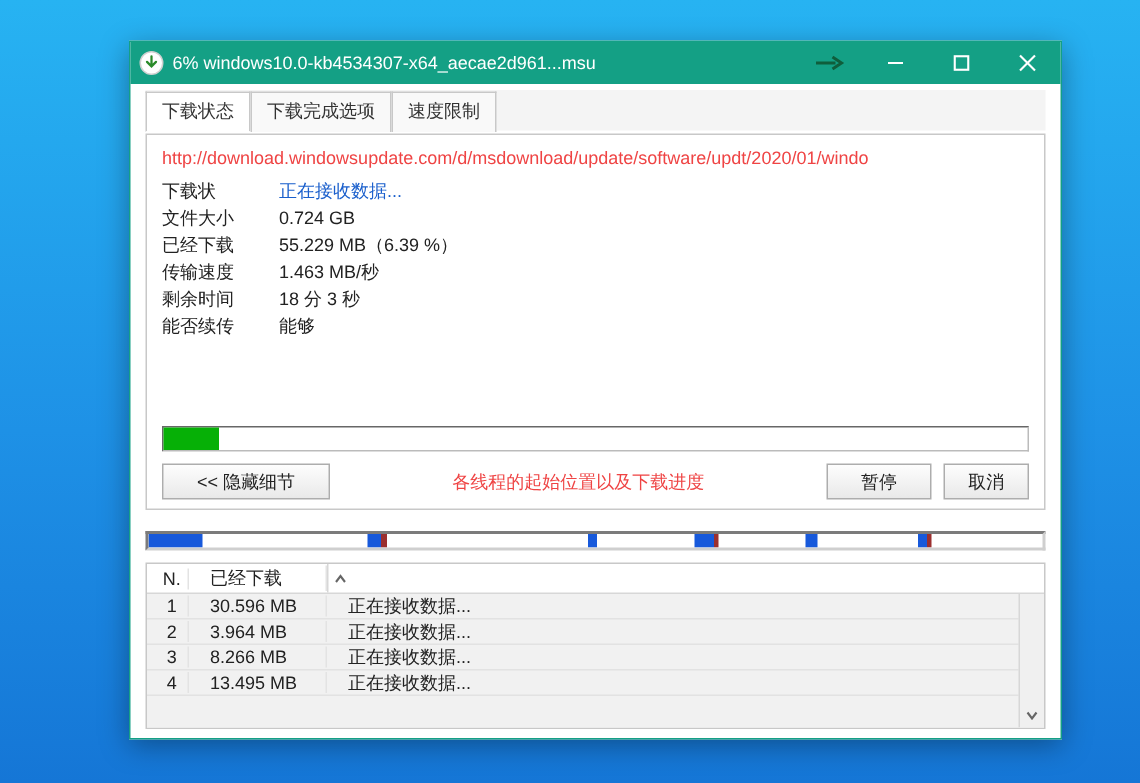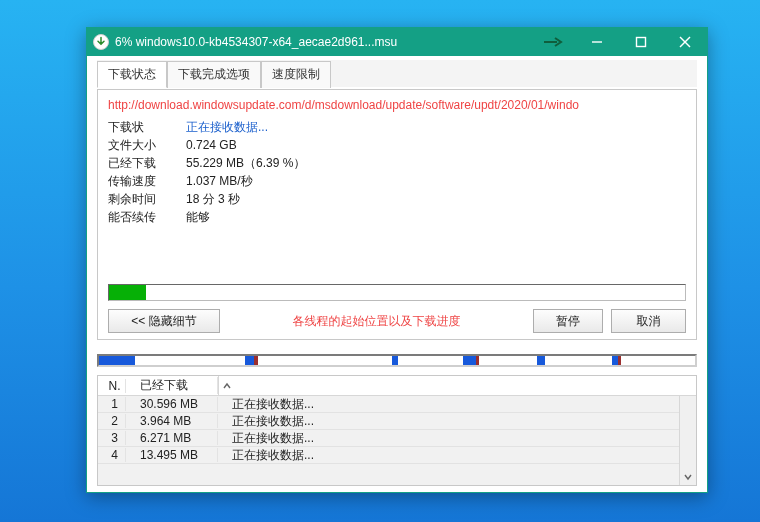--- a/index.html
+++ b/index.html
@@ -92,21 +92,21 @@
   .winbtn {
     border: 1px solid #adadad;
     background: linear-gradient(#fdfdfd,#e9e9e9);
     height: 24px;
     display: flex; align-items: center; justify-content: center;
     padding: 0 6px;
     color: #222;
   }
   .btn-hide { width: 112px; }
   .btn-pause { width: 70px; }
-  .btn-cancel { width: 75px; }
+  .btn-cancel { width: 57px; }
   .row-buttons .mid { flex: 1; text-align: center; color: #ef4444; }
 
   .segmap {
     height: 13px;
     border: 2px inset #cfcfcf;
     margin-top: 12px;
     background: #ffffff;
     position: relative;
     overflow: hidden;
   }
@@ -209,21 +209,21 @@
       <div class="kv">
           <div class="k">文件大小</div>
           <div class="v">0.724  GB</div>
         </div>
       <div class="kv">
           <div class="k">已经下载</div>
           <div class="v">55.229  MB（6.39 %）</div>
         </div>
       <div class="kv">
           <div class="k">传输速度</div>
-          <div class="v">1.037  MB/秒</div>
+          <div class="v">1.463  MB/秒</div>
         </div>
       <div class="kv">
           <div class="k">剩余时间</div>
           <div class="v">18 分 3 秒</div>
         </div>
       <div class="kv">
           <div class="k">能否续传</div>
           <div class="v">能够</div>
         </div>
 
@@ -272,21 +272,21 @@
             <div class="col-d">30.596 MB</div>
             <div class="col-i">正在接收数据...</div>
           </div>
           <div class="trow">
             <div class="col-n">2</div>
             <div class="col-d">3.964 MB</div>
             <div class="col-i">正在接收数据...</div>
           </div>
           <div class="trow">
             <div class="col-n">3</div>
-            <div class="col-d">6.271 MB</div>
+            <div class="col-d">8.266 MB</div>
             <div class="col-i">正在接收数据...</div>
           </div>
           <div class="trow">
             <div class="col-n">4</div>
             <div class="col-d">13.495 MB</div>
             <div class="col-i">正在接收数据...</div>
           </div>
         </div>
     </div>
 

